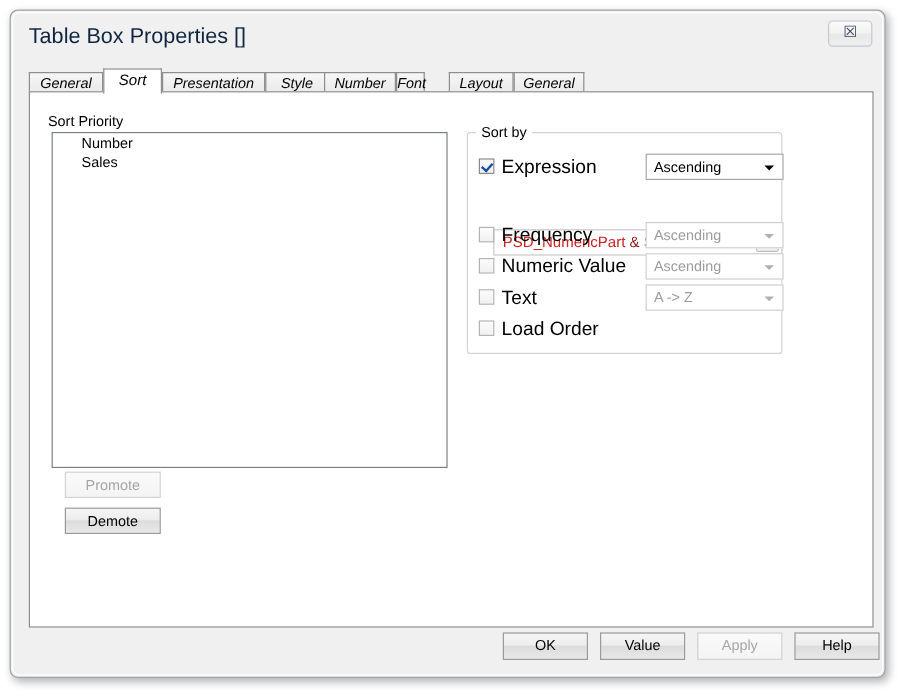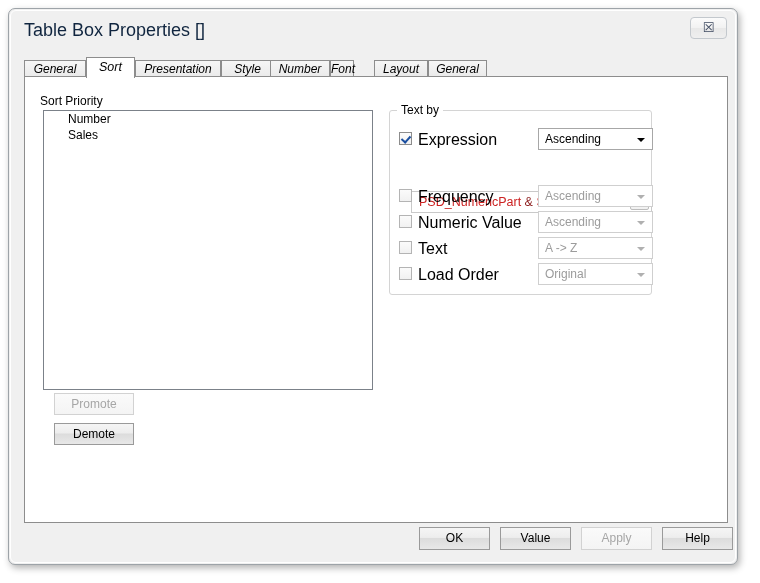--- a/index.html
+++ b/index.html
@@ -374,21 +374,21 @@
 
       <div id="sort-priority-list">
         <div class="list-item">Number</div>
         <div class="list-item">Sales</div>
       </div>
 
       <div class="push-button disabled" id="promote-button">Promote</div>
       <div class="push-button" id="demote-button">Demote</div>
 
       <div id="sort-by-group"></div>
-      <div id="sort-by-legend">Text by</div>
+      <div id="sort-by-legend">Sort by</div>
 
       <div class="opt-row" style="top:51px;">
         <div class="checkbox checked"></div>
         <div class="cb-label">Expression</div>
       </div>
       <div class="combo" style="left:513px; top:51px;">
         <span class="combo-text">Ascending</span>
         <span class="arrow"></span>
       </div>
 
@@ -420,24 +420,20 @@
         <div class="cb-label">Text</div>
       </div>
       <div class="combo disabled" style="left:513px; top:160px;">
         <span class="combo-text">A -&gt; Z</span>
         <span class="arrow"></span>
       </div>
 
       <div class="opt-row" style="top:186px;">
         <div class="checkbox"></div>
         <div class="cb-label">Load Order</div>
-      </div>
-      <div class="combo disabled" style="left:513px; top:186px;">
-        <span class="combo-text">Original</span>
-        <span class="arrow"></span>
       </div>
 
     </div>
 
     <div class="push-button bottom-button" id="ok-button">OK</div>
     <div class="push-button bottom-button" id="cancel-button">Value</div>
     <div class="push-button bottom-button disabled" id="apply-button">Apply</div>
     <div class="push-button bottom-button" id="help-button">Help</div>
 
   </div>

